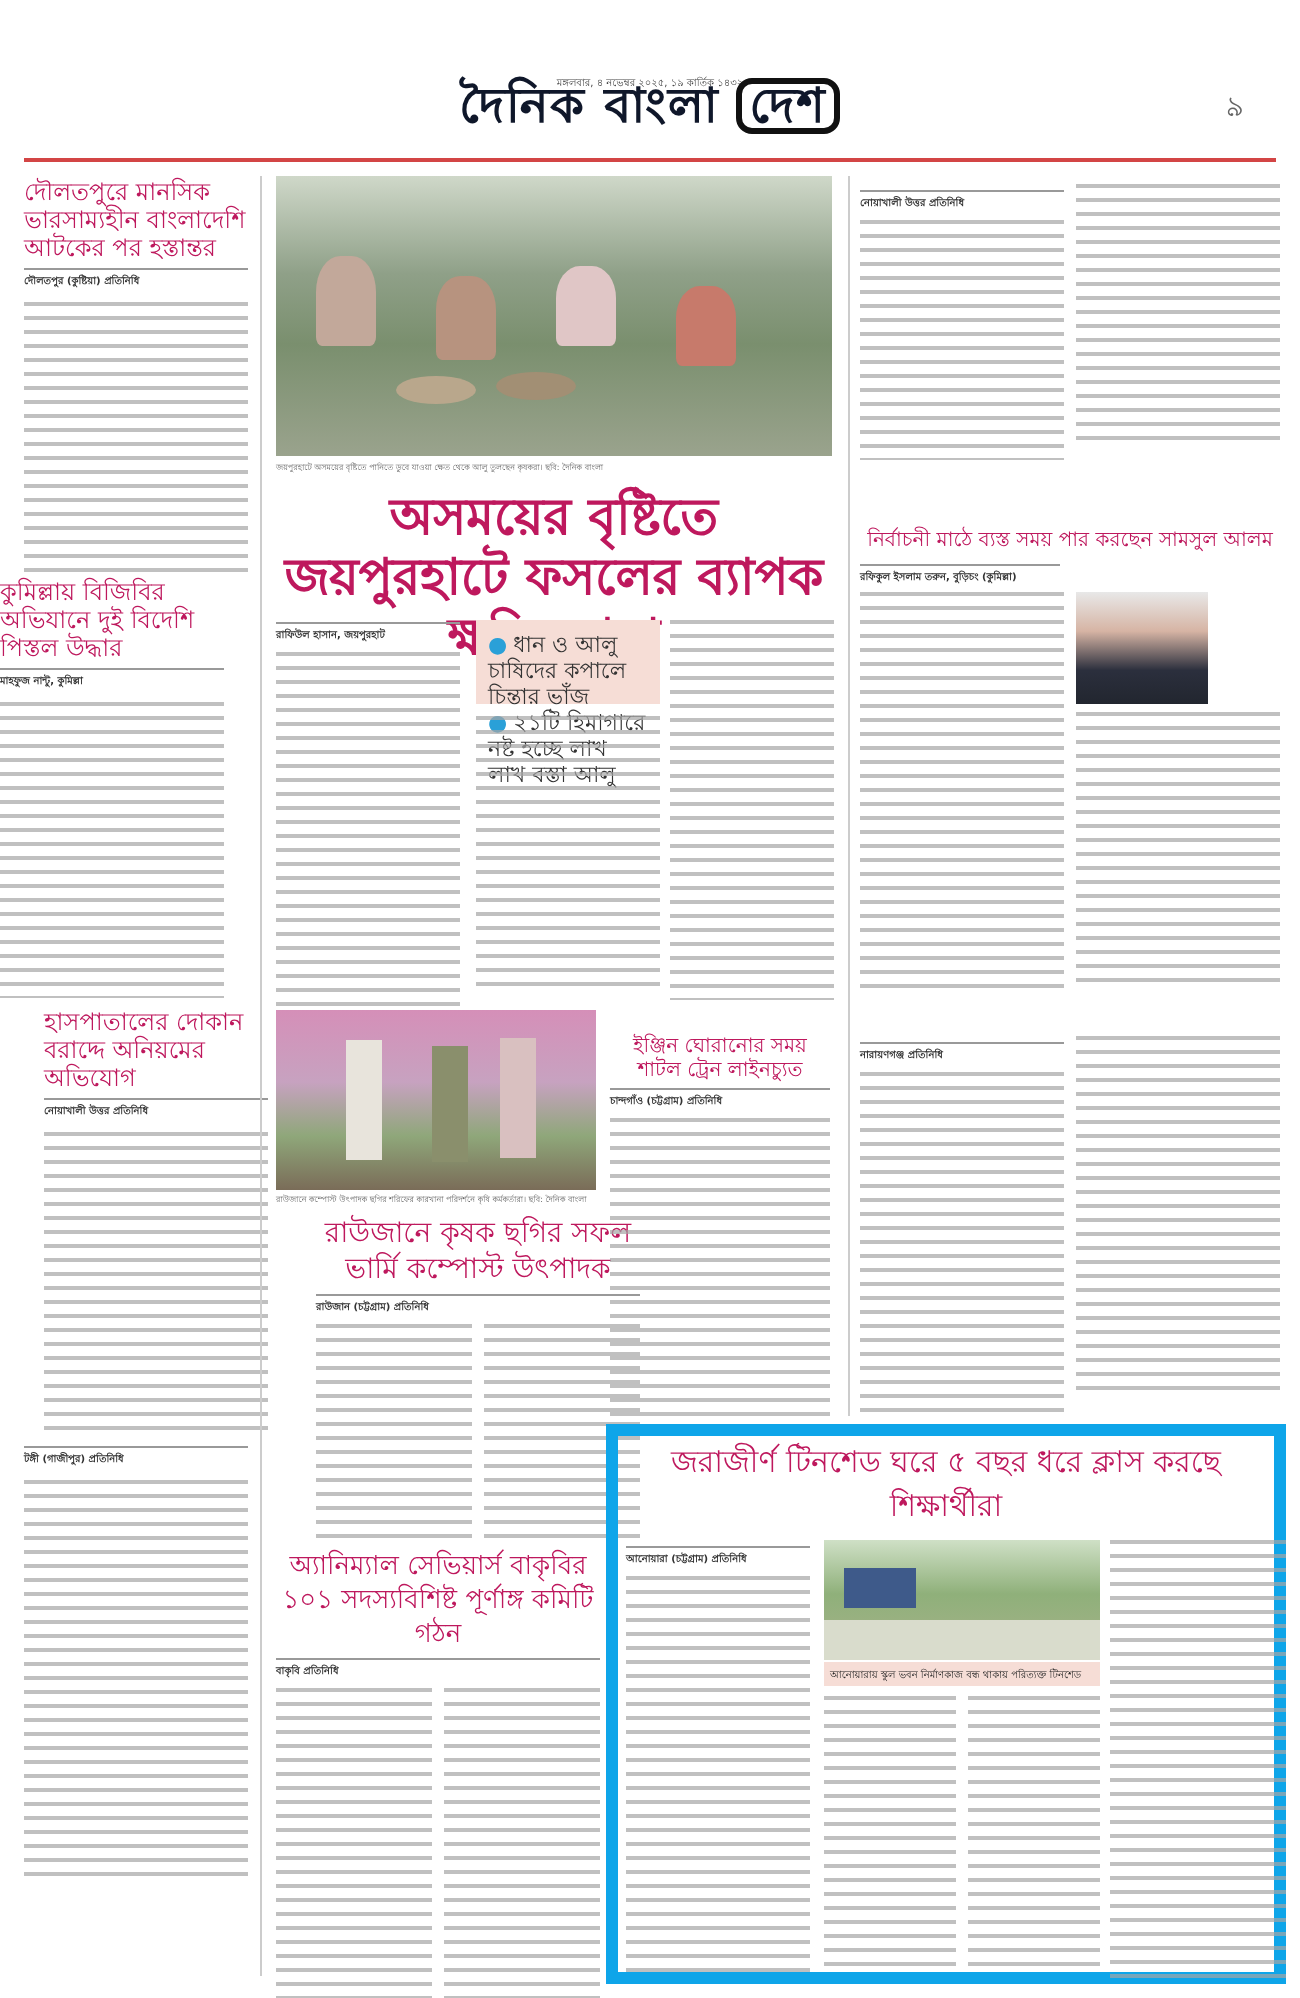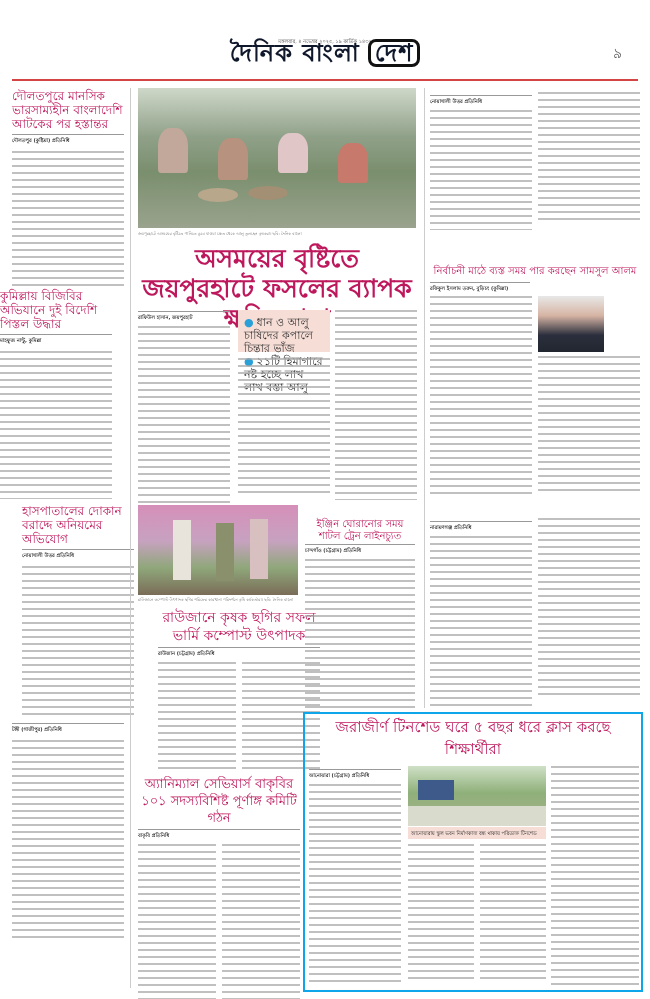--- a/index.html
+++ b/index.html
@@ -13,21 +13,21 @@
 
   .col { position: absolute; }
   .hl { font-family: "DejaVu Sans", sans-serif; color: #be185d; line-height: 1.15; }
   .by { font-size: 5px; font-weight: bold; color: #333; border-top: 1px solid #999; padding-top: 2px; margin-top: 3px; }
   .txt { font-size: 3.6px; line-height: 7px; color: #777; text-align: justify; }
   .txt-fill { height: 100%; background: repeating-linear-gradient(to bottom, #a5a5a5 0 2px, transparent 2px 7px); opacity: 0.7; }
   .photo { position: absolute; overflow: hidden; }
   .cap { position: absolute; font-size: 4px; color: #666; }
   .bullets { position: absolute; background: #f6ddd6; padding: 6px 6px; font-size: 11px; line-height: 13px; color: #333; }
   .bullets .dot { color: #2aa0d8; margin-right: 3px; }
-  .boxed { position: absolute; border: 2px solid #0ea5e9; }
+  .boxed { position: absolute; border: 6px solid #0ea5e9; }
   .vline { position: absolute; width: 1px; background: #ccc; }
 </style>
 </head>
 <body>
 
 <div class="masthead">
   <div class="dateline">মঙ্গলবার, ৪ নভেম্বর ২০২৫, ১৯ কার্তিক ১৪৩২</div>
   <div class="logo">
     <span>দৈনিক বাংলা</span><span class="box">দেশ</span>
   </div>

